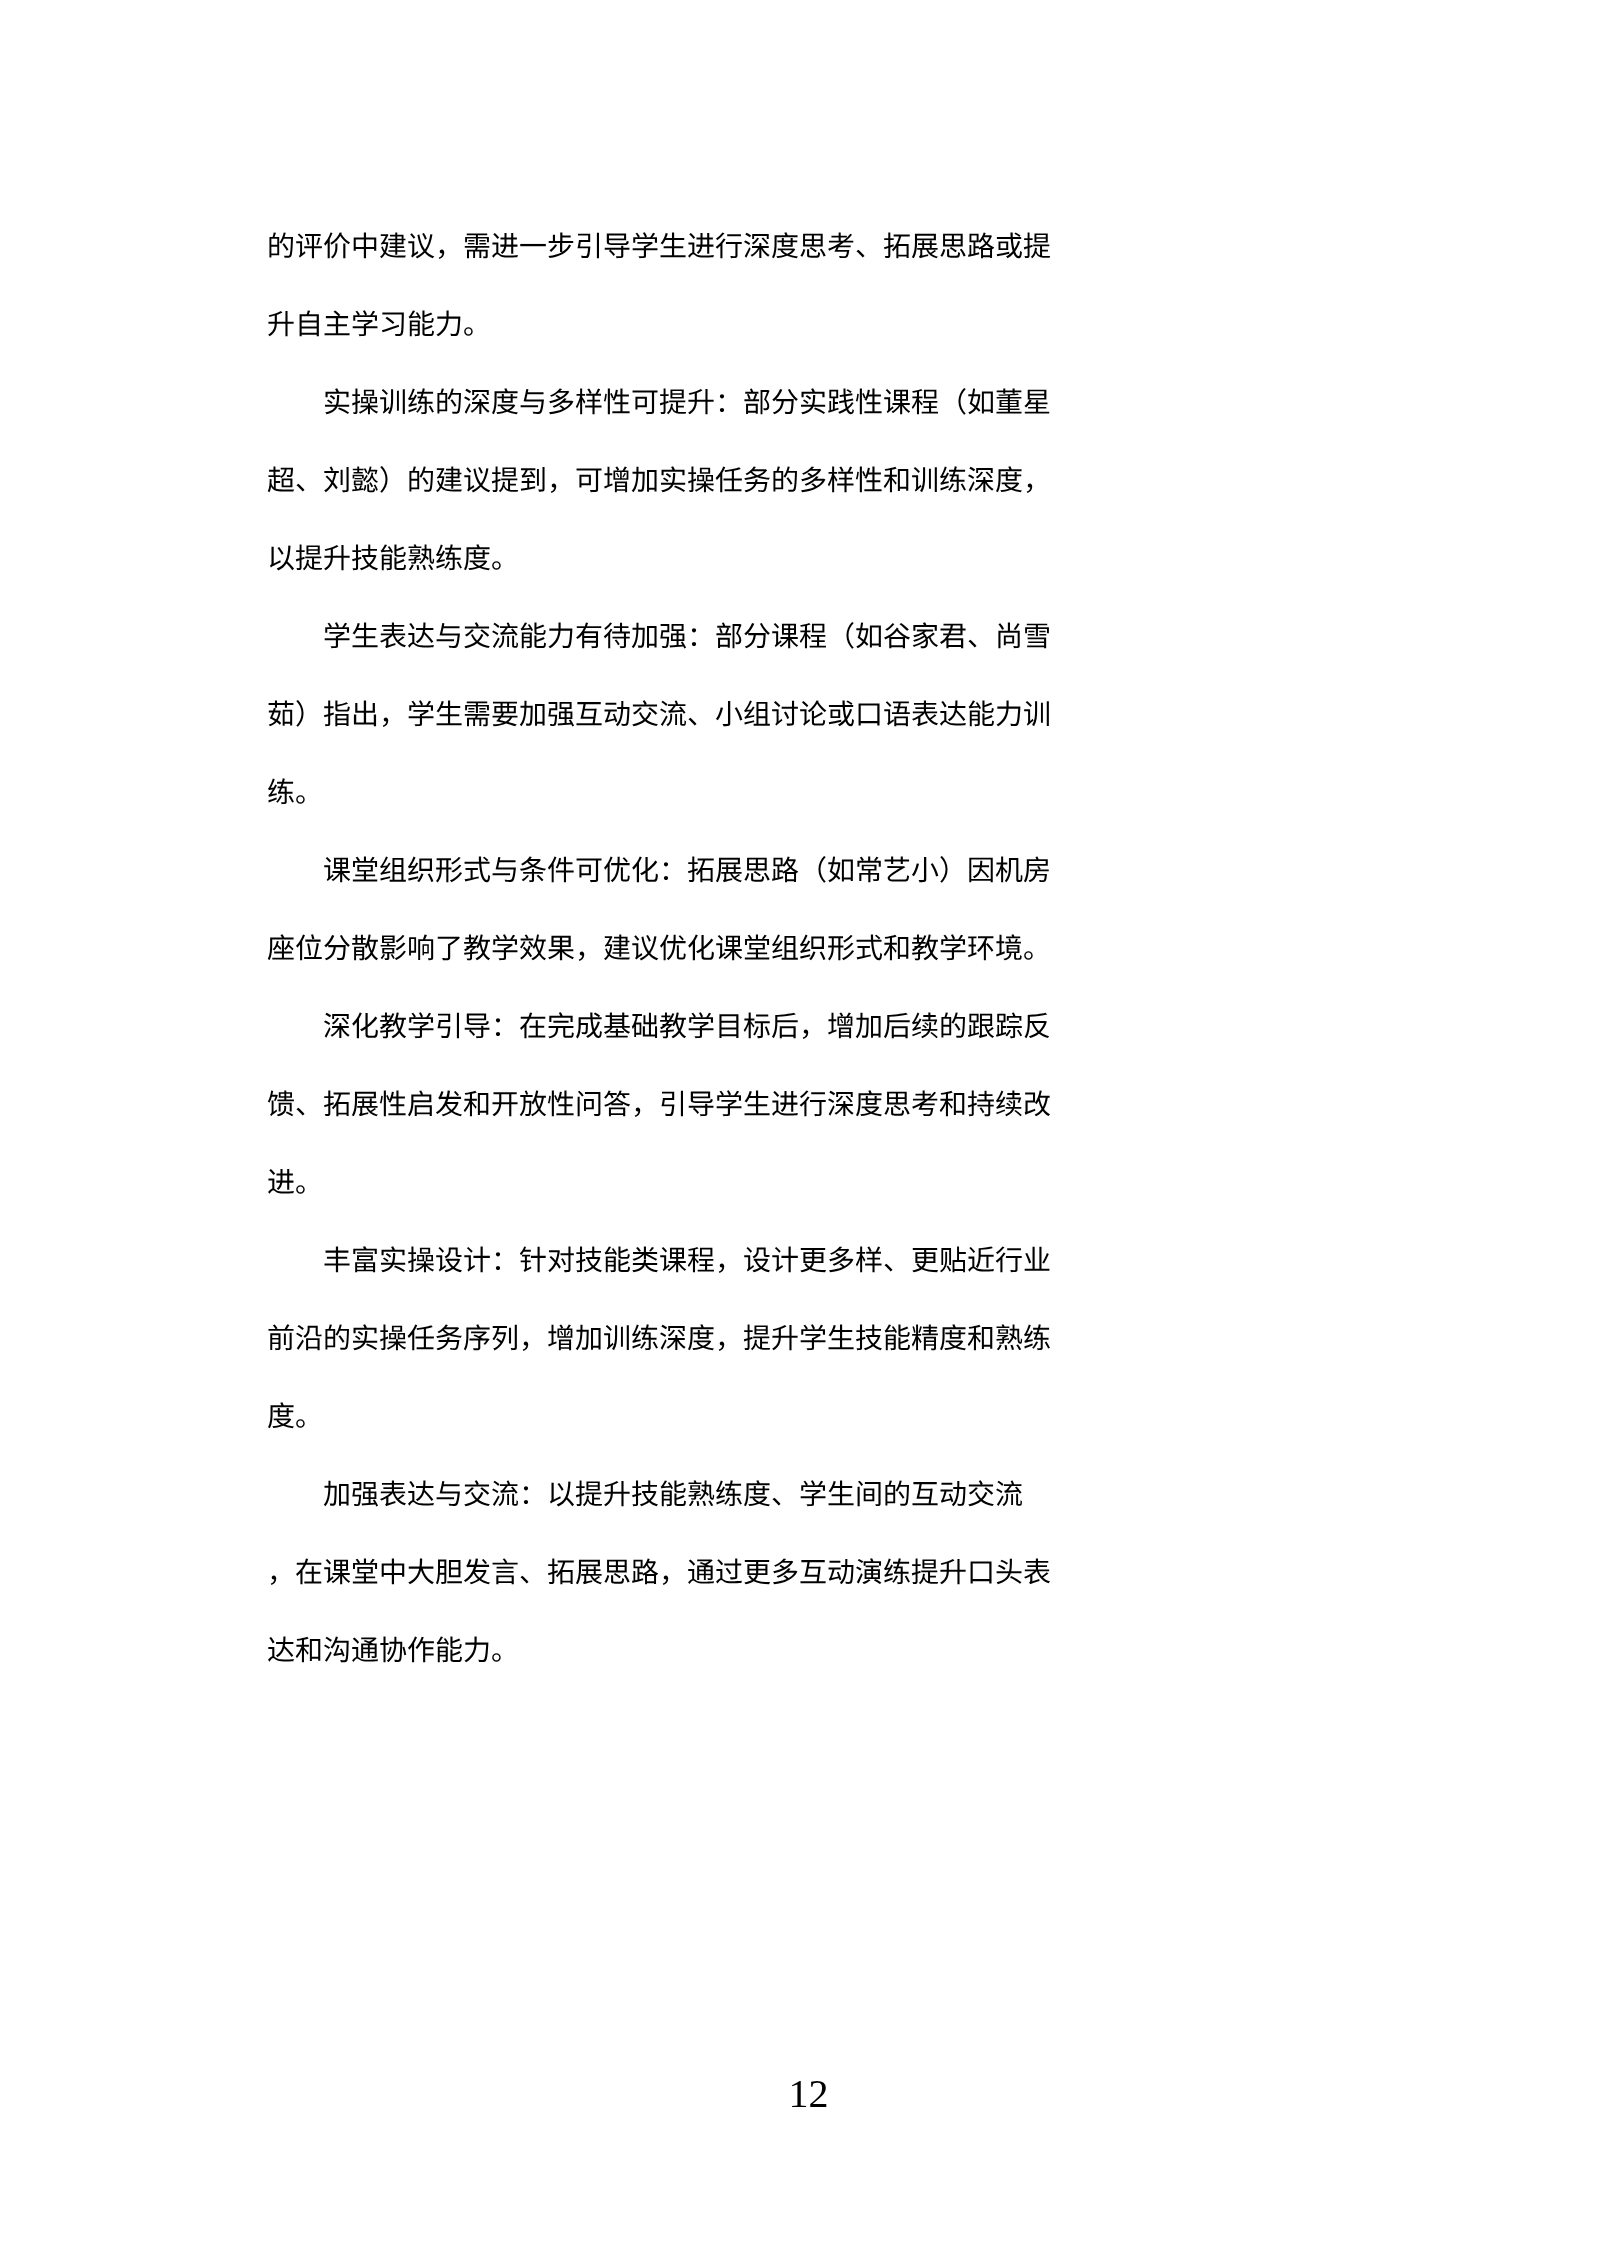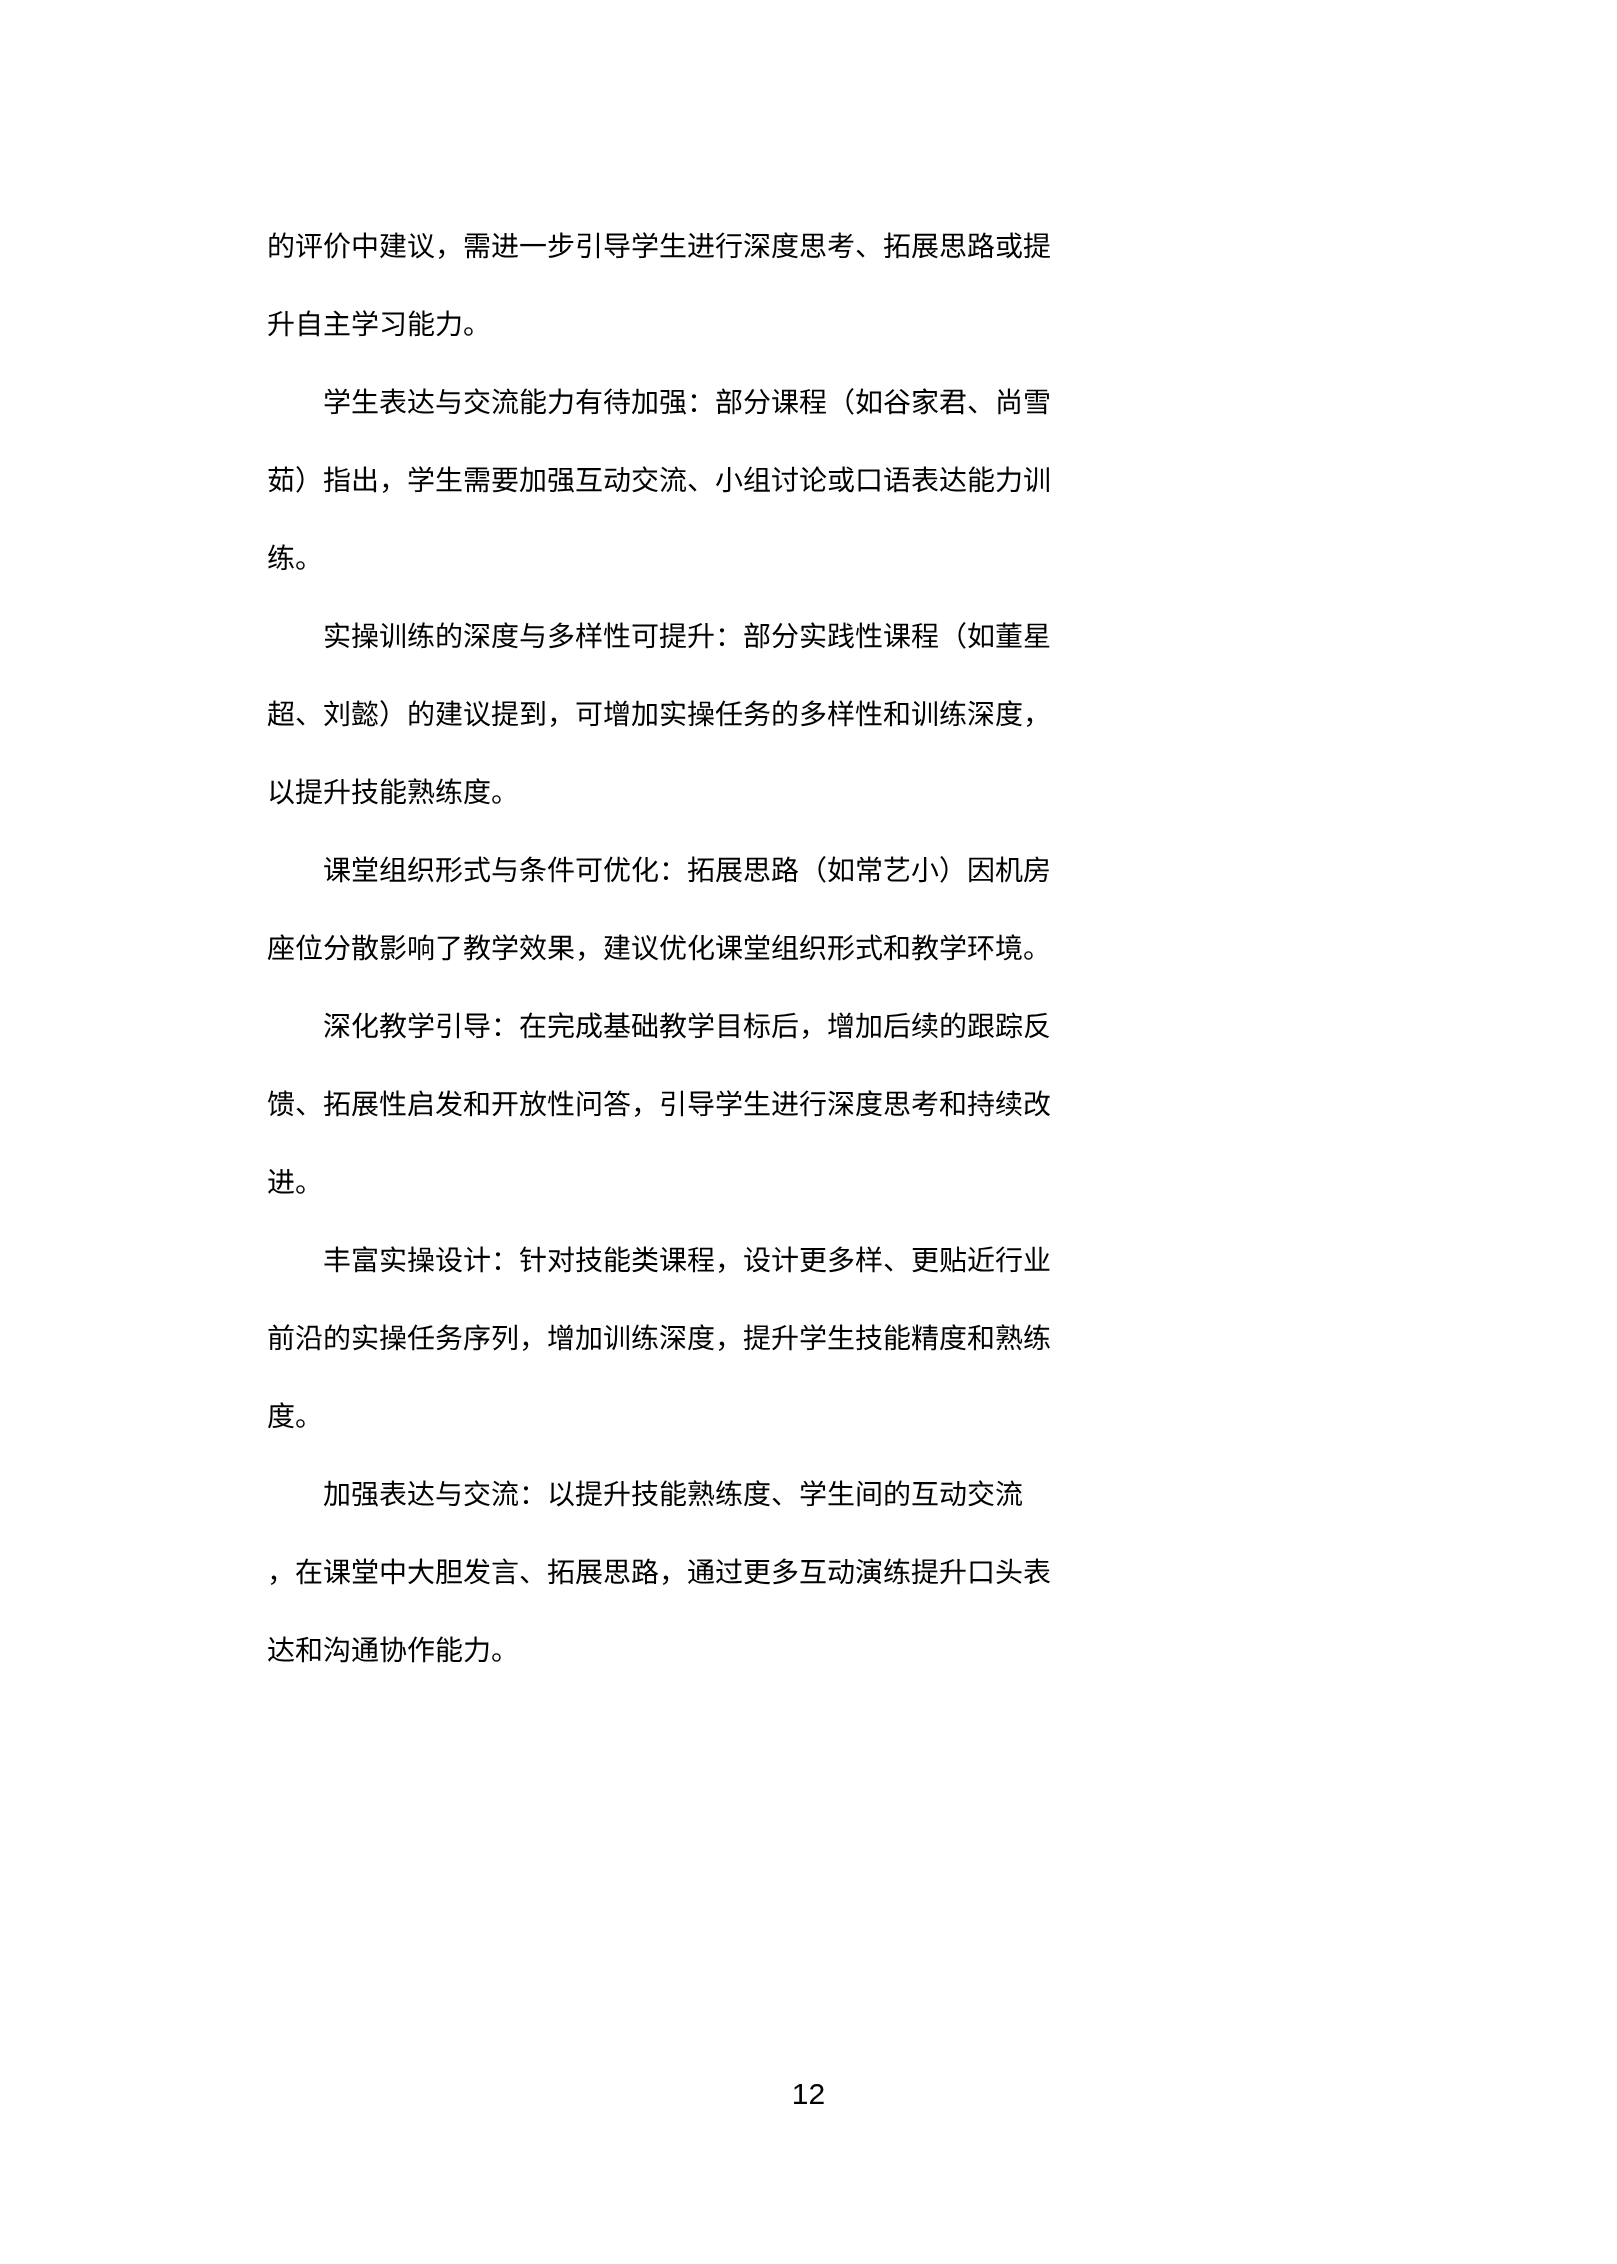--- a/index.html
+++ b/index.html
@@ -41,40 +41,40 @@
     text-indent: 0;             
   }
   .footer {
     position: absolute;
     top: 2075px;
     left: 0;
     width: 100%;
     text-align: center;
   }
   .page-number {
-    font-family: Liberation Sans, sans-serif;
-    font-size: 30px;
+    font-family: Liberation Serif, serif;
+    font-size: 40px;
     line-height: 38px;
     color: #000000;
   }
 </style>
 </head>
 <body>
 
 <div class="page">
 
   <div class="text-block">
     <p class="para continuation">的评价中建议，需进一步引导学生进行深度思考、拓展思路或提
 升自主学习能力。</p>
+    <p class="para">实操训练的深度与多样性可提升：部分实践性课程（如董星
+超、刘懿）的建议提到，可增加实操任务的多样性和训练深度，
+以提升技能熟练度。</p>
     <p class="para">学生表达与交流能力有待加强：部分课程（如谷家君、尚雪
 茹）指出，学生需要加强互动交流、小组讨论或口语表达能力训
 练。</p>
-    <p class="para">实操训练的深度与多样性可提升：部分实践性课程（如董星
-超、刘懿）的建议提到，可增加实操任务的多样性和训练深度，
-以提升技能熟练度。</p>
     <p class="para">课堂组织形式与条件可优化：拓展思路（如常艺小）因机房
 座位分散影响了教学效果，建议优化课堂组织形式和教学环境。</p>
     <p class="para">深化教学引导：在完成基础教学目标后，增加后续的跟踪反
 馈、拓展性启发和开放性问答，引导学生进行深度思考和持续改
 进。</p>
     <p class="para">丰富实操设计：针对技能类课程，设计更多样、更贴近行业
 前沿的实操任务序列，增加训练深度，提升学生技能精度和熟练
 度。</p>
     <p class="para">加强表达与交流：以提升技能熟练度、学生间的互动交流
 ，在课堂中大胆发言、拓展思路，通过更多互动演练提升口头表

